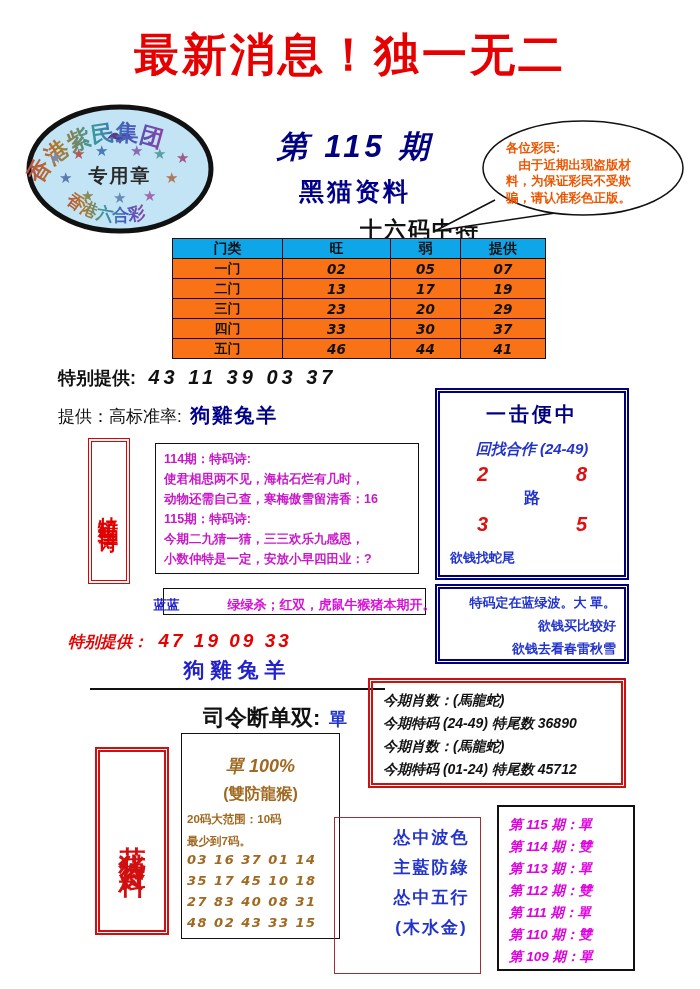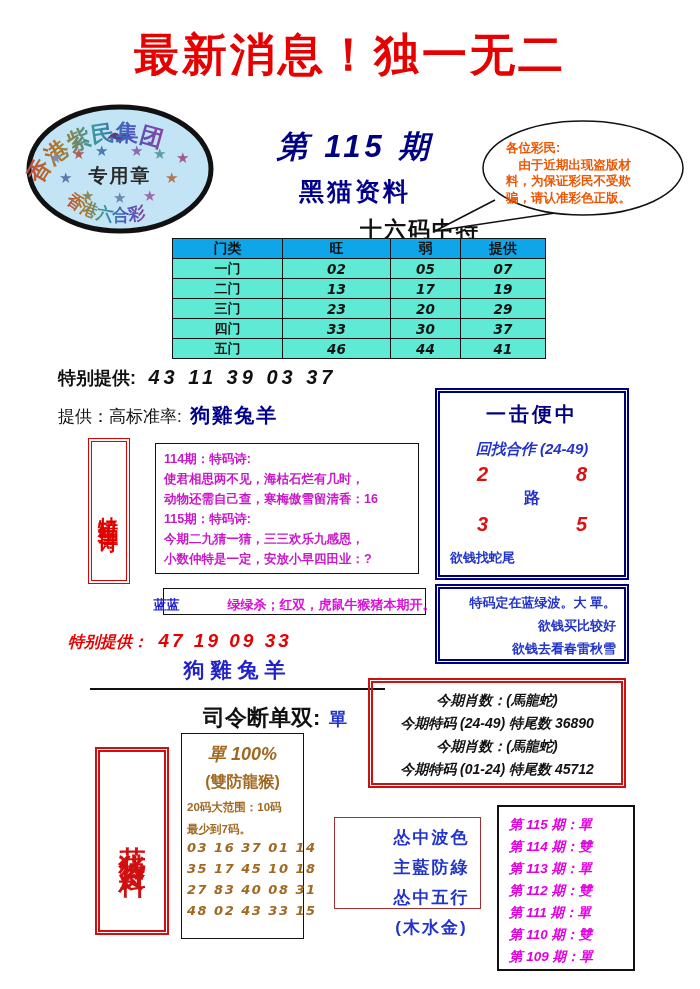--- a/index.html
+++ b/index.html
@@ -17,21 +17,21 @@
     font-size:25px; font-weight:bold; color:#00008b; letter-spacing:3px; }
   .sub-title { top:215px; left:230px; width:250px; text-align:right;
     font-size:22px; font-weight:bold; color:#111; letter-spacing:2px; }
 
   .bubble-text { top:140px; left:506px; width:170px; font-size:12.5px; line-height:16.5px;
     font-weight:bold; color:#ee5500; }
 
   .code-table { top:238px; left:172px; border-collapse:collapse; table-layout:fixed; }
   .code-table td, .code-table th { border:1.5px solid #111; text-align:center; height:20px; overflow:hidden; }
   .code-table th { background:#0ea5e9; font-size:14px; font-weight:bold; color:#111; }
-  .code-table td { background:#5eead4; font-size:13px; font-weight:bold; color:#111; }
+  .code-table td { background:#f97316; font-size:13px; font-weight:bold; color:#111; }
   .code-table td.num { font-style:italic; font-size:13.5px; font-family:"DejaVu Sans", sans-serif; }
 
   .offer1 { top:366px; left:58px; white-space:nowrap; }
   .offer1 .lbl { font-size:18px; font-weight:bold; color:#111; }
   .offer1 .nums { font-size:20px; font-weight:bold; font-style:italic; color:#111; letter-spacing:4px; margin-left:8px; }
 
   .provide { top:402px; left:58px; white-space:nowrap; }
   .provide .lbl { font-size:17px; color:#111; }
   .provide .zod { font-size:20px; font-weight:bold; color:#00008b; margin-left:4px; letter-spacing:2px; }
 
@@ -66,34 +66,34 @@
   .hit-sub { margin-top:12px; text-align:center; font-size:15px; font-weight:bold; font-style:italic; color:#2233cc; }
   .hit-row { width:110px; margin:4px auto 0; display:flex; justify-content:space-between; }
   .hit-row span { font-size:20px; font-weight:bold; font-style:italic; color:#dd1111; }
   .hit-mid { text-align:center; margin-top:2px; font-size:16px; font-weight:bold; color:#2233cc; }
   .hit-foot { position:absolute; left:10px; bottom:8px; font-size:13px; font-weight:bold; color:#2233cc; }
 
   .tip-box { top:584px; left:435px; width:194px; height:80px; border:5px double #000080; padding:2px 8px; }
   .tip-box div { font-size:13px; font-weight:bold; color:#2233cc; line-height:23px; white-space:nowrap;text-align:right; }
 
   .period-box { top:678px; left:368px; width:258px; height:110px; border:5px double #cc1111; padding:6px 10px; }
-  .period-box div { font-size:14px; font-weight:bold; font-style:italic; color:#111; line-height:23px; white-space:nowrap;text-align:center; }
+  .period-box div { font-size:14px; font-weight:bold; font-style:italic; color:#111; line-height:23px; white-space:nowrap; }
 
   .flower-box { top:747px; left:95px; width:74px; height:188px; border:5px double #d01010;
     display:flex; align-items:center; justify-content:center; }
   .flower-box span { writing-mode:vertical-rl; font-size:27px; font-weight:bold; color:#d01010; letter-spacing:8px; }
 
-  .single-box { top:733px; left:181px; width:123px; height:206px; border:1.5px solid #111; padding:8px 5px; color:#a06820; }
+  .single-box { top:733px; left:181px; width:159px; height:206px; border:1.5px solid #111; padding:20px 5px; color:#a06820; }
   .single-title { text-align:center; font-size:18px; font-weight:bold; font-style:italic; }
   .single-sub { text-align:center; font-size:16px; font-weight:bold; margin-top:6px; }
   .single-note { font-size:11.5px; font-weight:bold; margin-top:7px; line-height:15px; white-space:nowrap; }
   .single-nums div { font-size:13px; font-weight:bold; font-style:italic; letter-spacing:1.5px;
     line-height:21px; white-space:nowrap; font-family:"DejaVu Sans", sans-serif; }
 
-  .wave-box { top:817px; left:334px; width:147px; height:92px; border:1.5px solid #a03030; padding-top:5px;padding-left:48px; }
+  .wave-box { top:817px; left:334px; width:147px; height:157px; border:1.5px solid #a03030; padding-top:5px;padding-left:48px; }
   .wave-box div { text-align:center; font-size:17px; font-weight:bold; color:#2233cc; line-height:30px; letter-spacing:2px; }
 
   .history-box { top:805px; left:497px; width:138px; height:166px; border:2px solid #111; padding:7px 4px 0 10px; }
   .history-box div { font-size:13.5px; font-weight:bold; font-style:italic; color:#e000e0; line-height:22px; white-space:nowrap; }
 </style>
 </head>
 <body>
 
 <div class="page">
 

